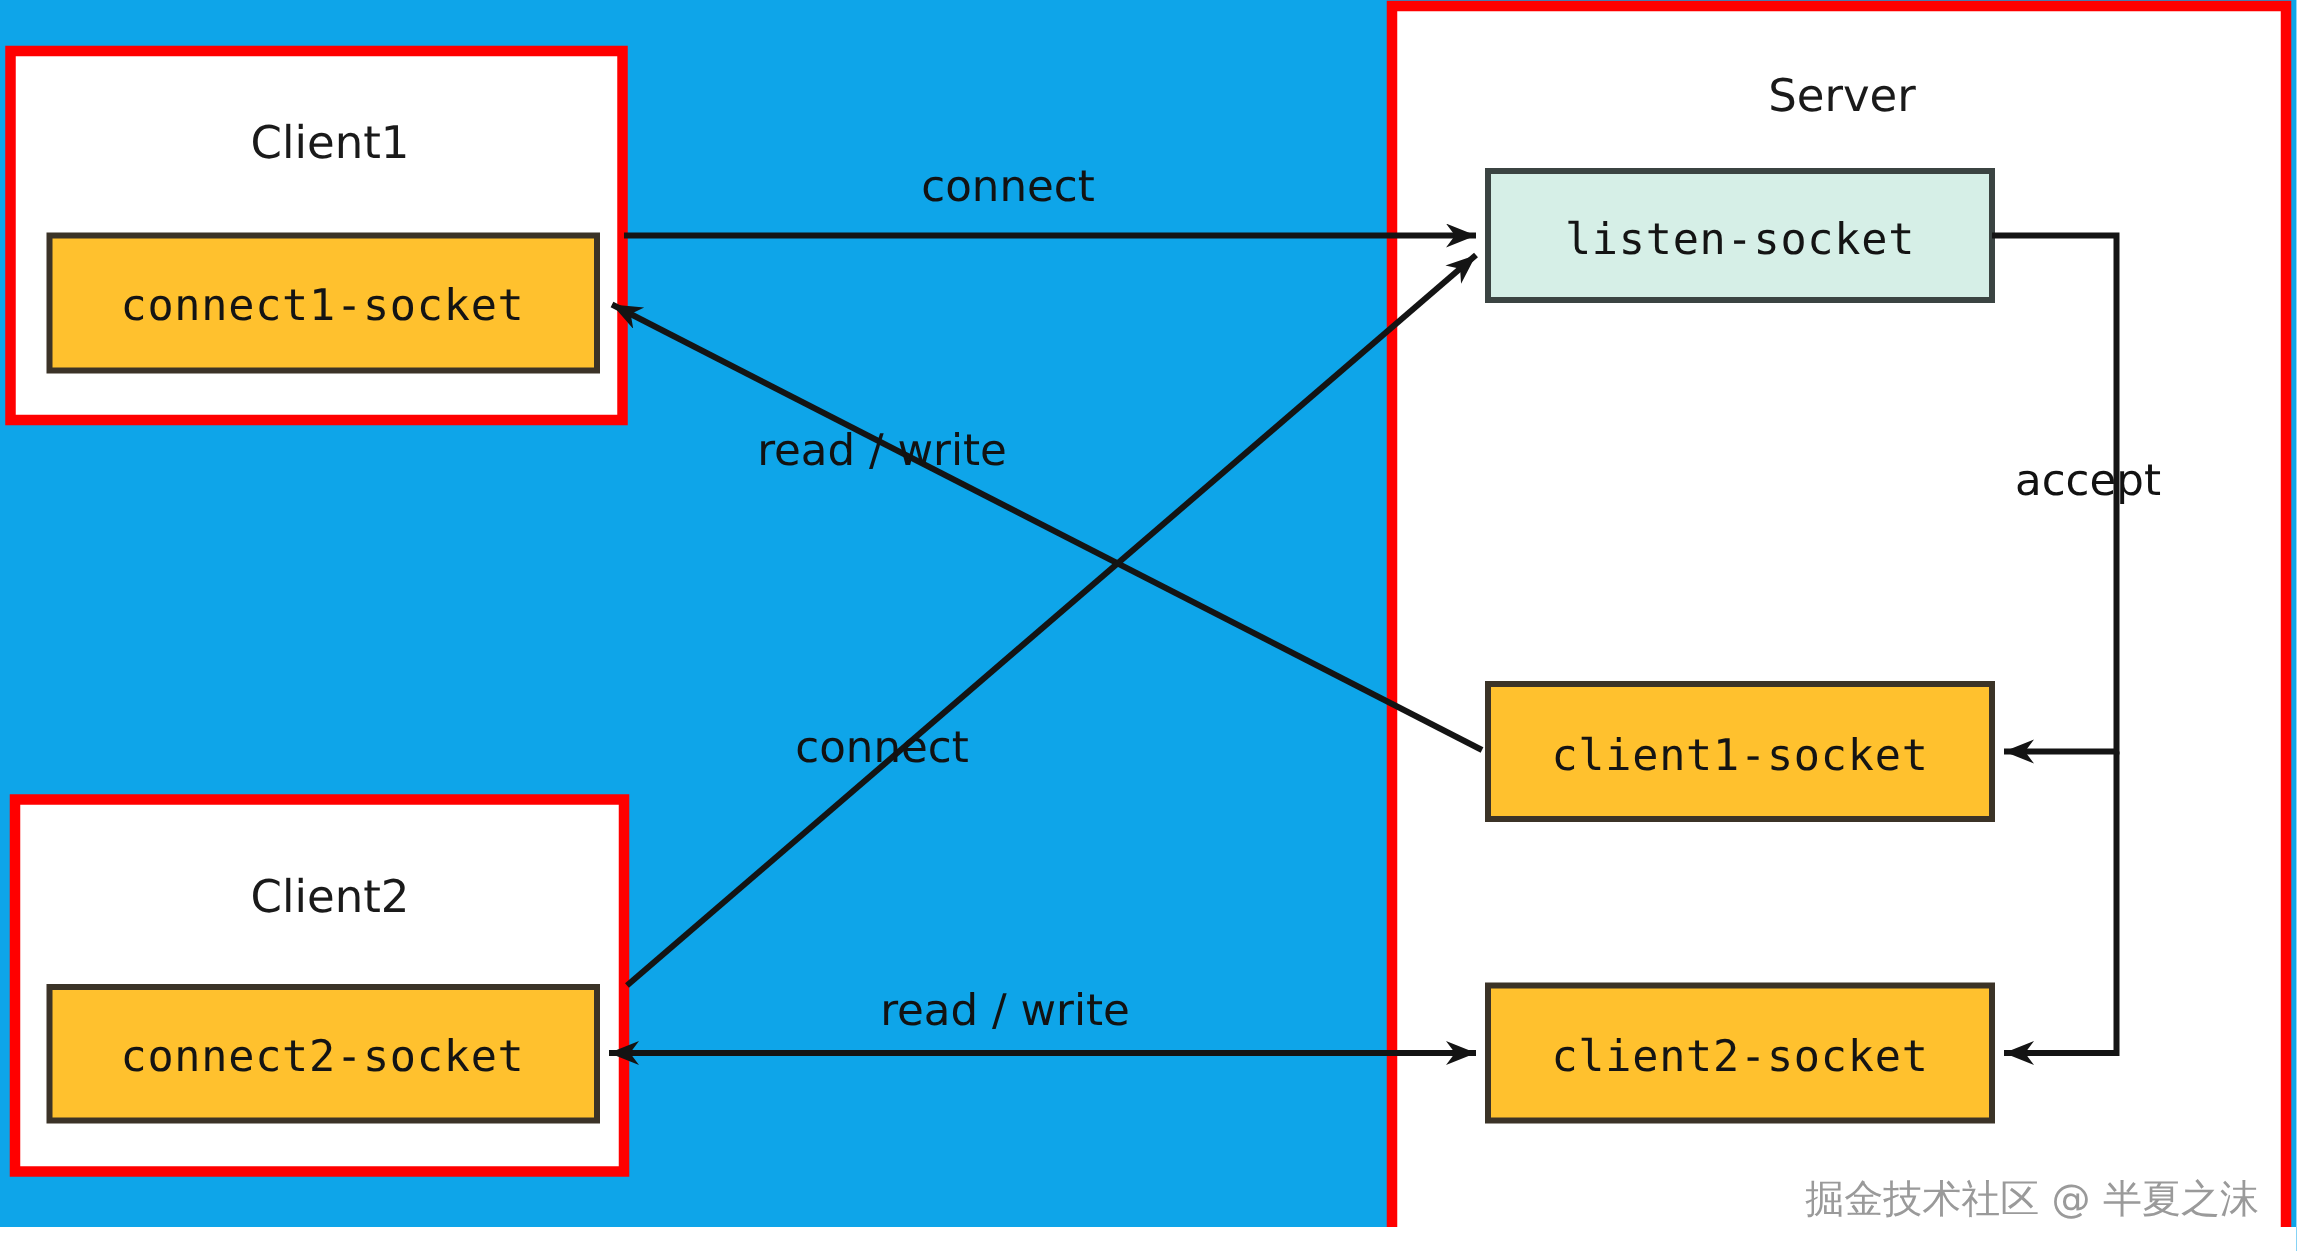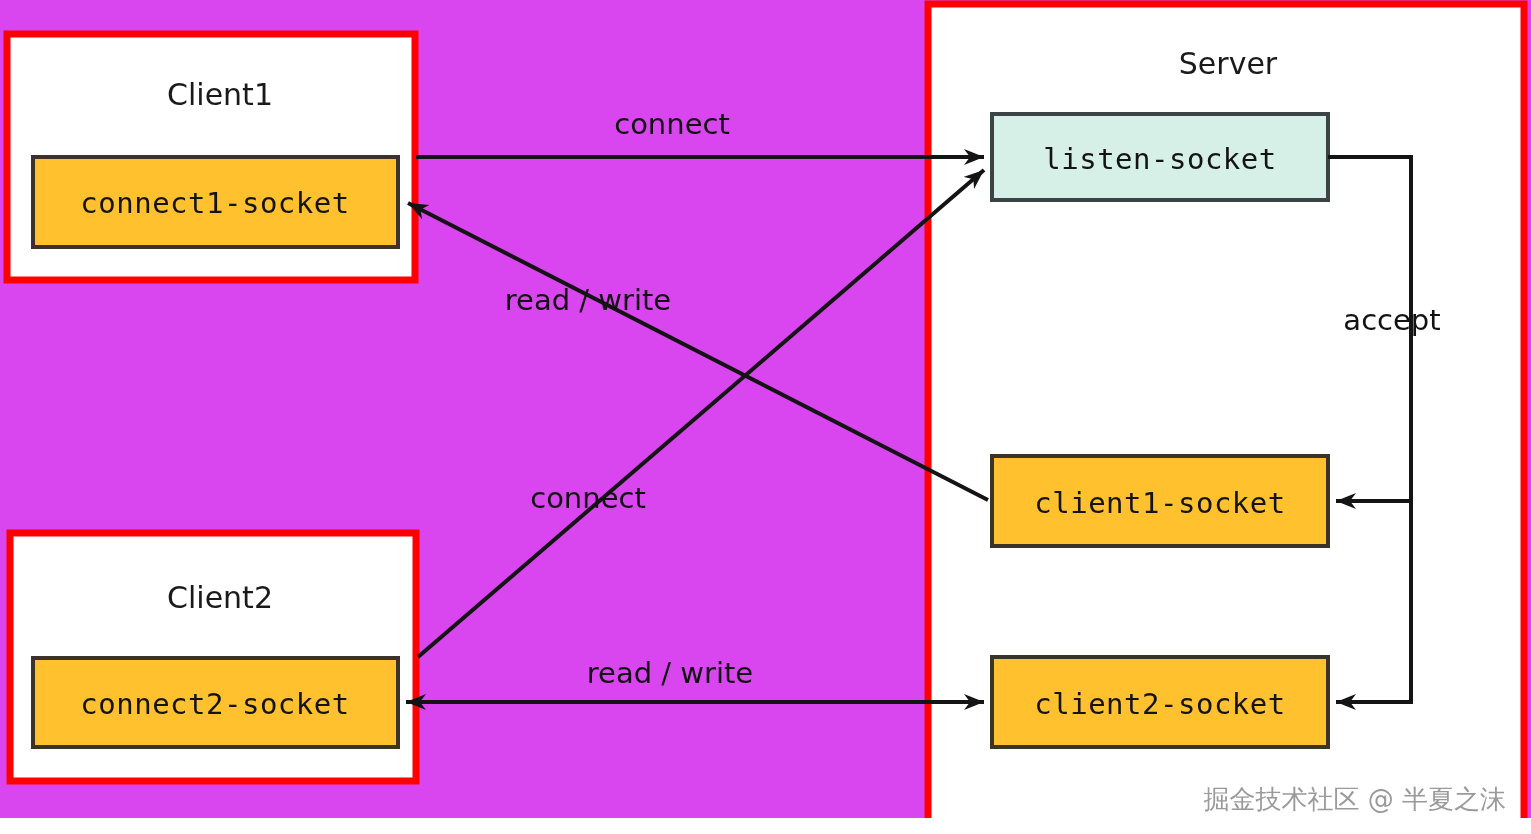--- a/index.html
+++ b/index.html
@@ -7,21 +7,21 @@
     padding: 0;
     background: #ffffff;
   }
   body {
     font-family: "DejaVu Sans", sans-serif;
   }
   #canvas {
     position: relative;
     width: 1531px;
     height: 818px;
-    background: #d946ef;
+    background: #0ea5e9;
     overflow: hidden;
   }
   svg.diagram {
     position: absolute;
     top: 0;
     left: 0;
     width: 1531px;
     height: 834px;
   }
   .container-label {

